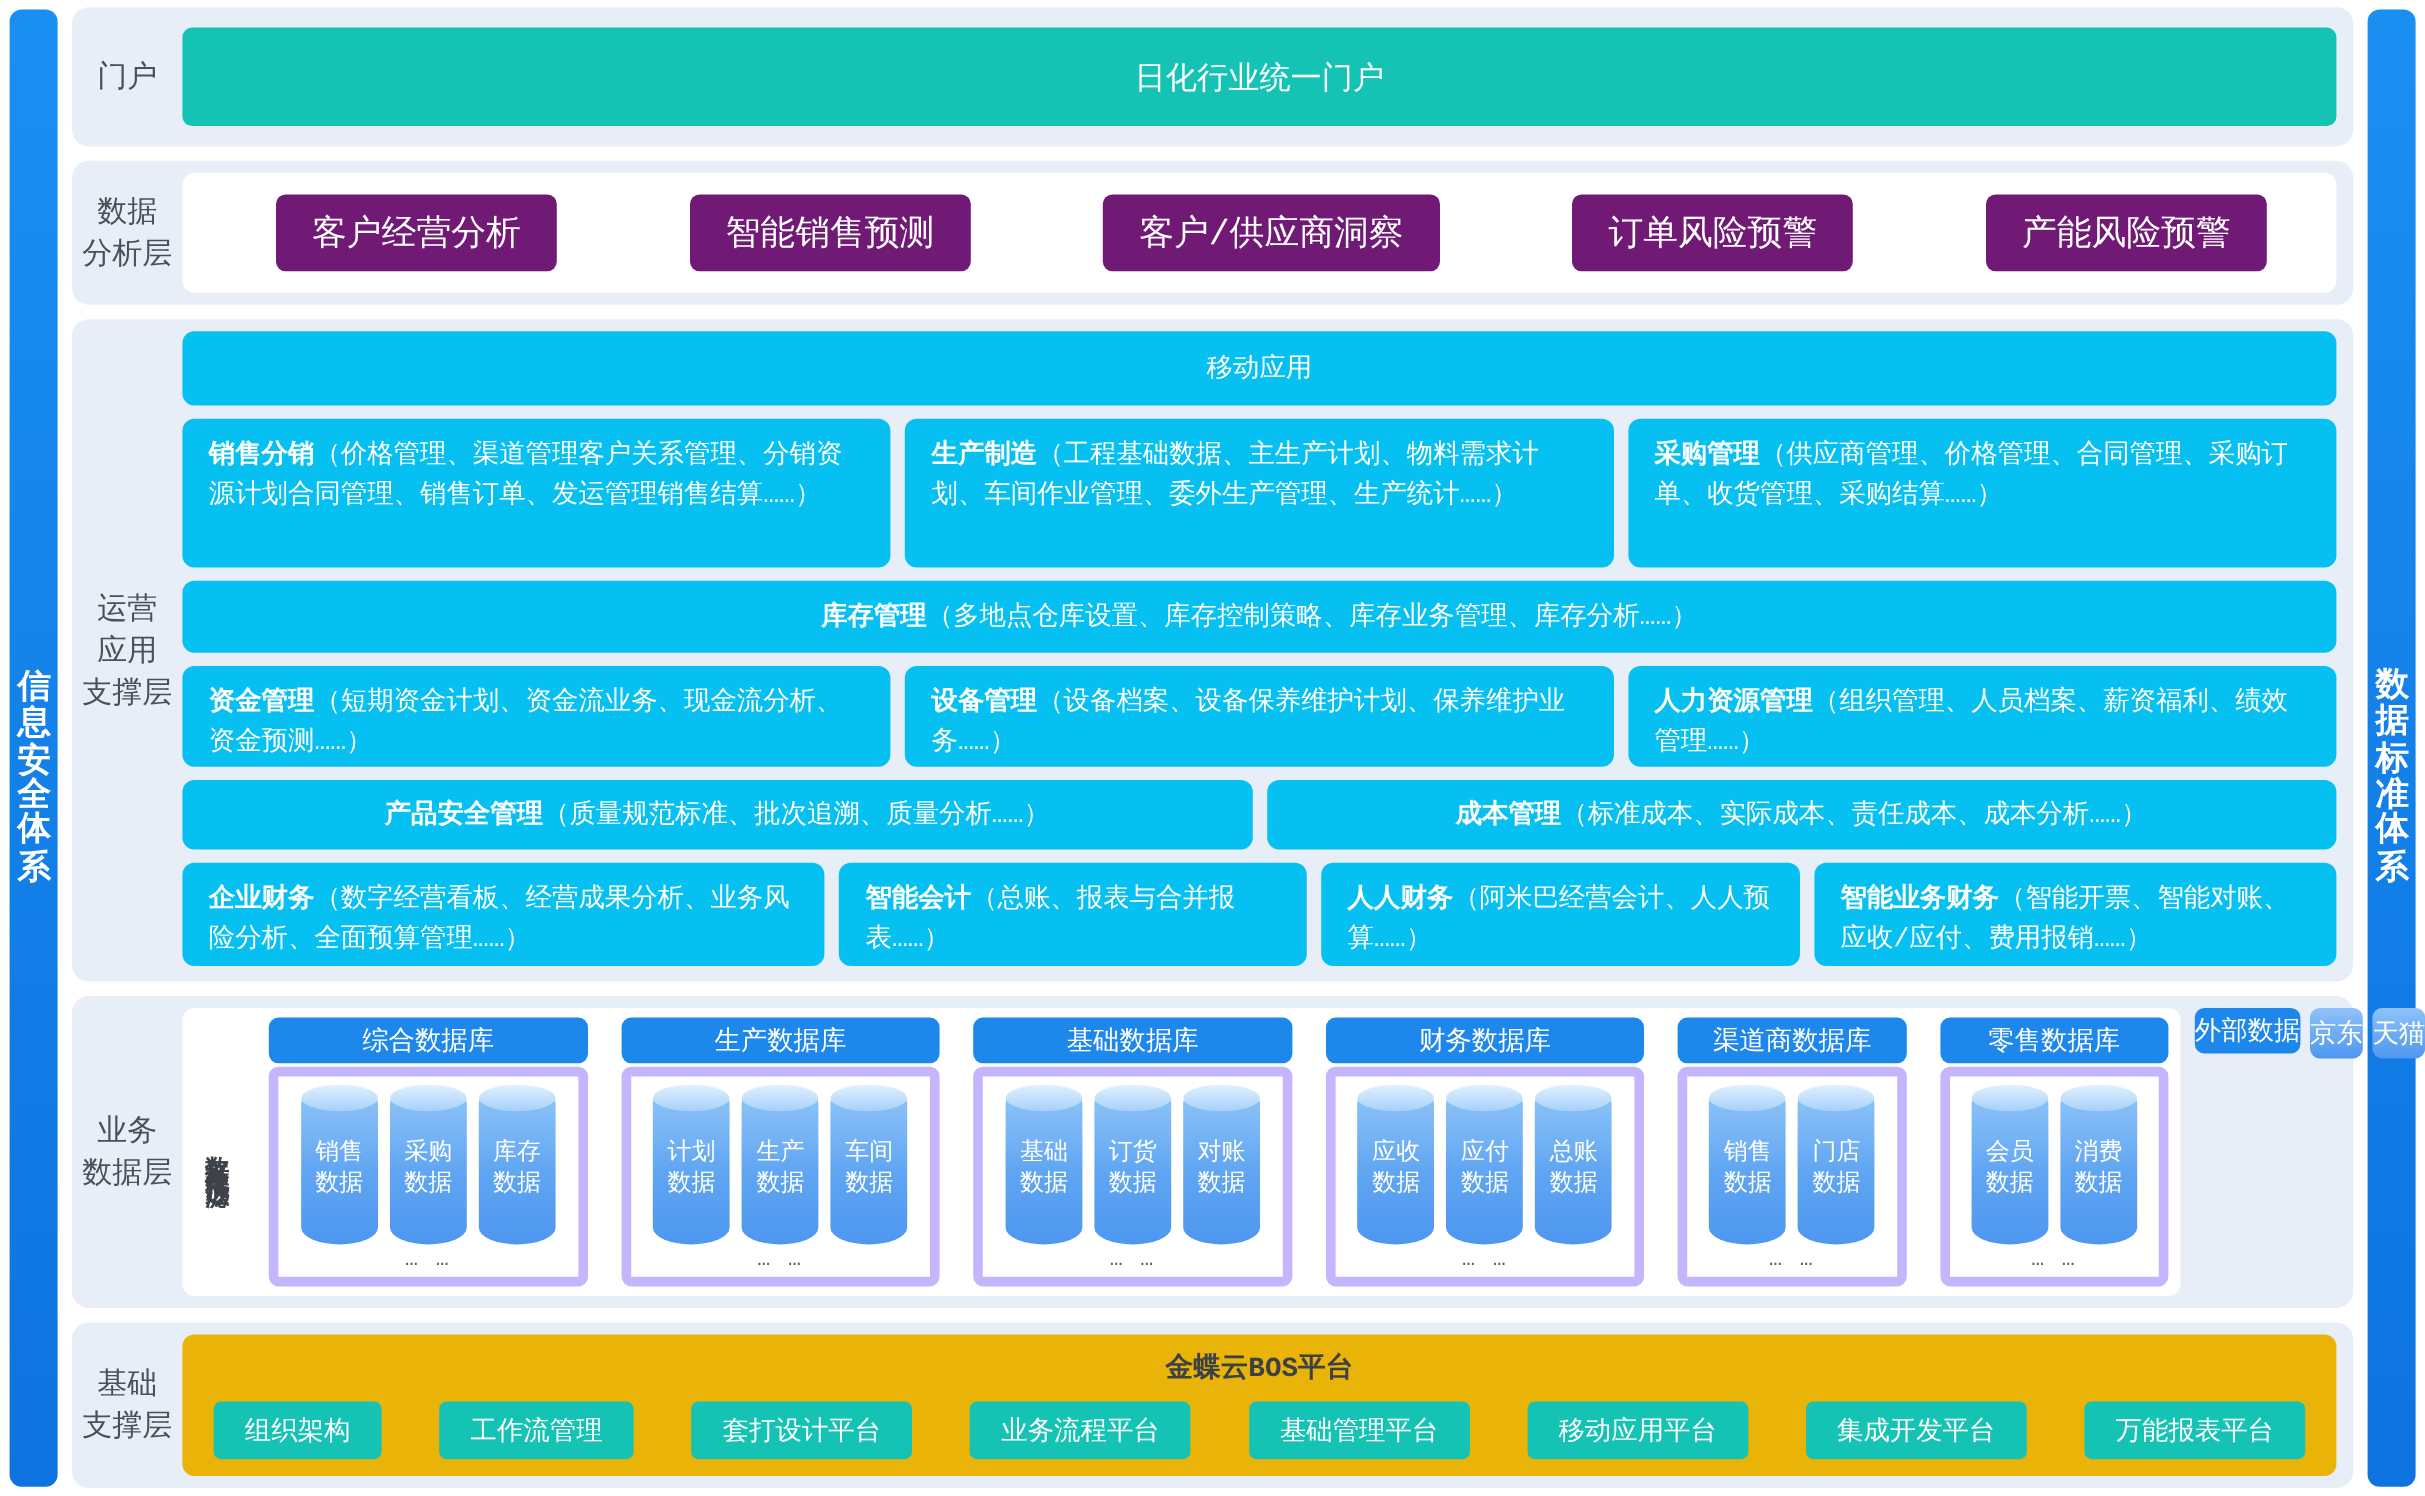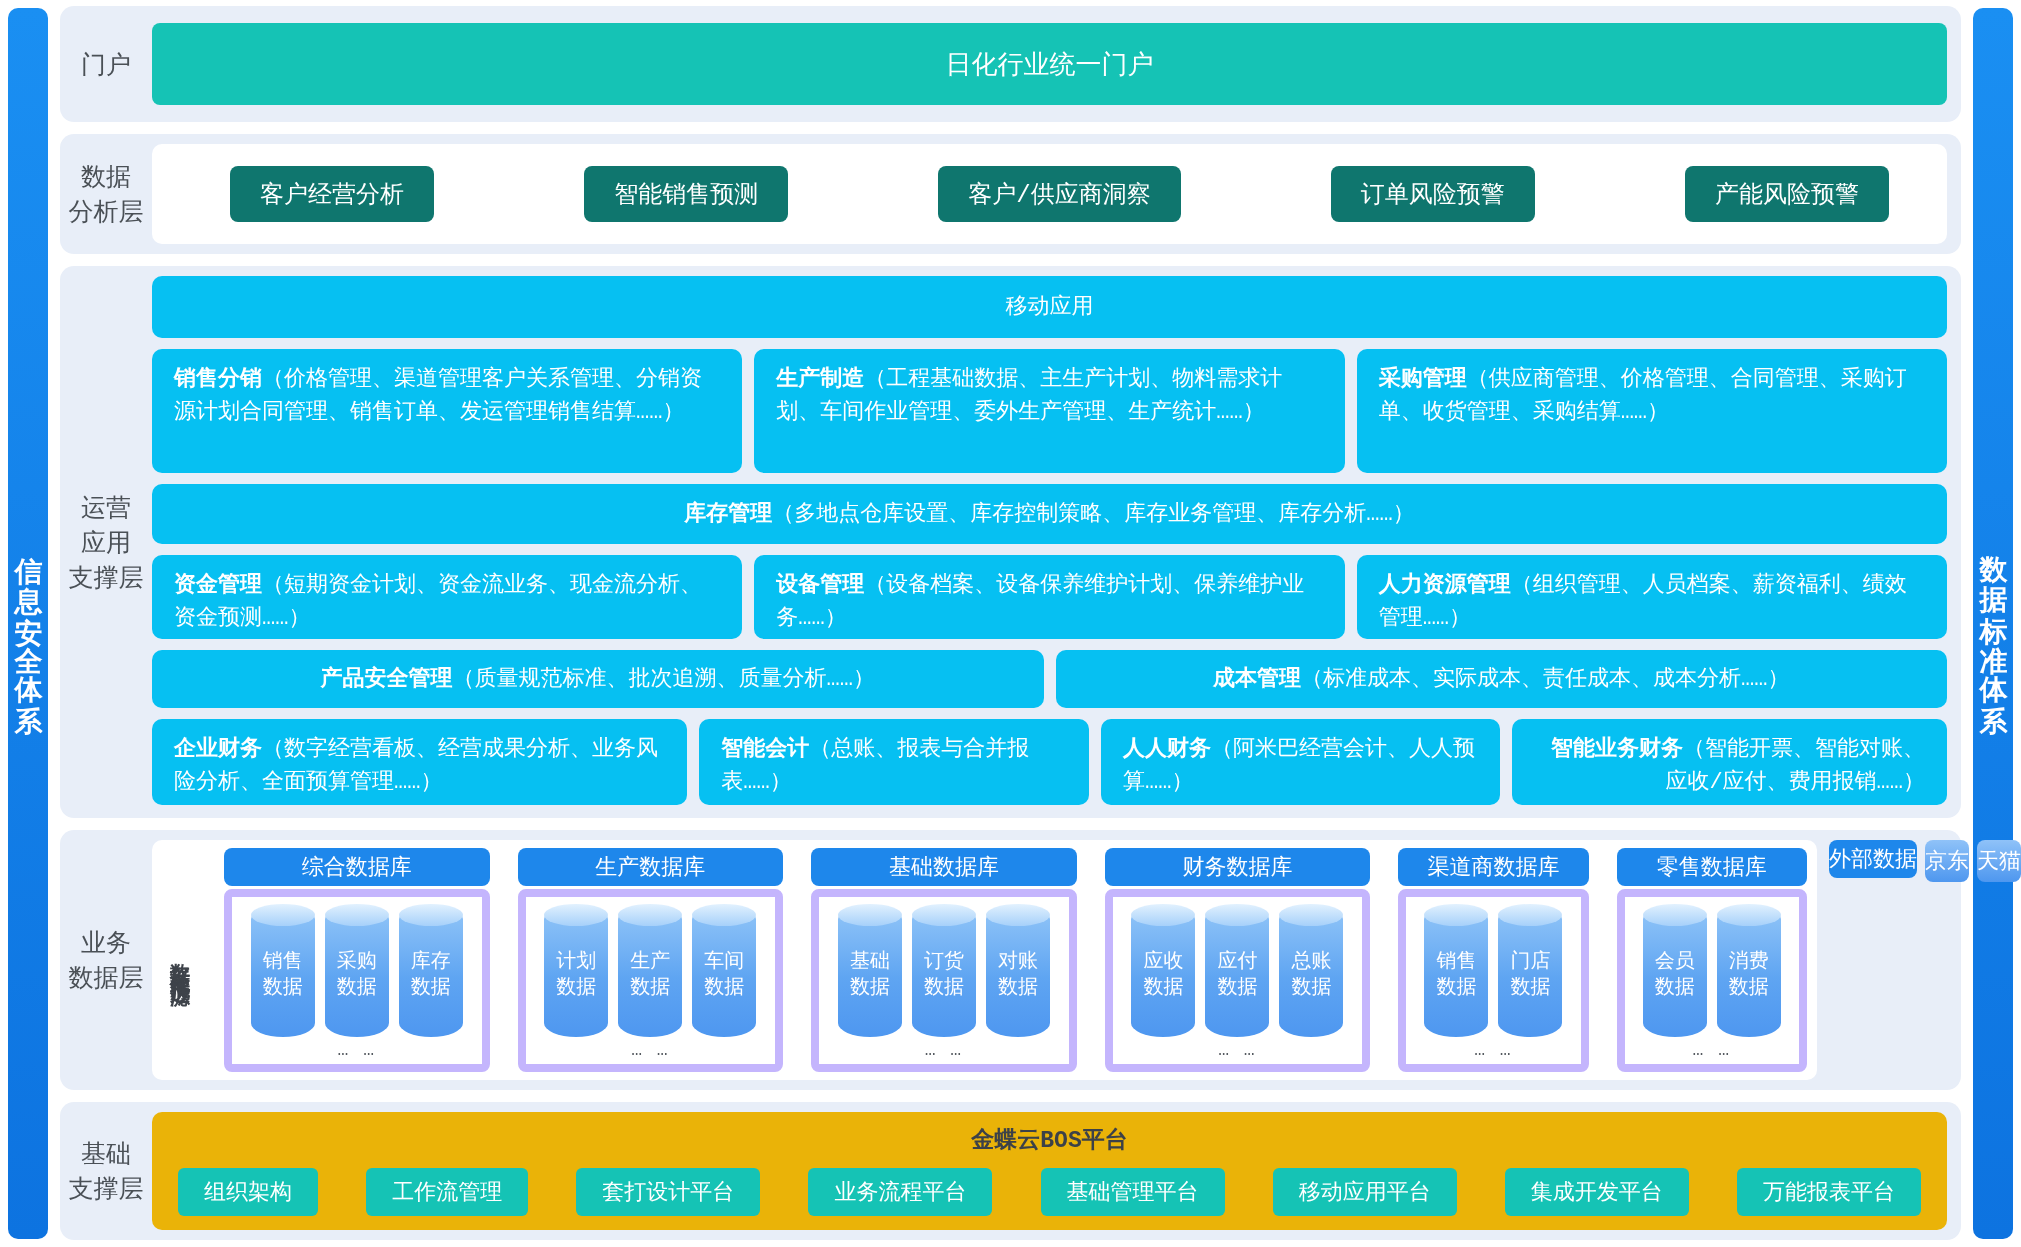--- a/index.html
+++ b/index.html
@@ -23,39 +23,39 @@
 
   
   .layer-portal{height:116px;}
   .portal-bar{margin:auto 0;height:82px;border-radius:8px;background:#15c3b5;
     display:flex;align-items:center;justify-content:center;color:#fff;font-size:26px;}
 
   
   .layer-analysis{height:120px;}
   .analysis-panel{flex:1;background:#fff;border-radius:10px;display:flex;align-items:center;
     justify-content:space-between;padding:0 58px 0 78px;}
-  .tan-btn{background:#0f766e;border-radius:8px;color:#fff;font-size:24px;
+  .tan-btn{background:#701a75;border-radius:8px;color:#fff;font-size:29px;
     padding:12px 30px;white-space:nowrap;}
 
   
   .layer-ops{height:552px;}
   .ops-content{gap:11px;}
   .op{background:#06c0f2;border-radius:10px;color:#fff;font-size:22px;line-height:1.5;}
   .op-row{display:flex;gap:12px;}
   .op-pad{padding:14px 22px;}
   .op-center{display:flex;align-items:center;justify-content:center;text-align:center;}
   .op-name{font-weight:700;}
   .h-mobile{height:62px;flex:none;}
   .r1{height:124px;}
   .h-inv{height:60px;flex:none;}
   .r3{height:84px;}
   .r4{height:58px;}
   .r5{height:86px;}
   .f1{flex:1;}
-  .f54{flex:54;} .f38{flex:38;} .f39{flex:39;} .f43{flex:43;text-align:right;}
+  .f54{flex:54;} .f38{flex:38;} .f39{flex:39;} .f43{flex:43;}
 
   
   .layer-data{height:260px;}
   .data-content{flex-direction:row;gap:12px;}
   .data-panel{flex:1;background:#fff;border-radius:10px;display:flex;gap:28px;padding:8px 10px;}
   .strip{width:34px;flex:none;display:flex;align-items:center;justify-content:center;}
   .strip .vtext2{writing-mode:vertical-rl;text-orientation:upright;color:#3e434a;
     font-size:20px;font-weight:600;letter-spacing:3px;}
   .grp{display:flex;flex-direction:column;}
   .grp3{flex:272;} .grp2{flex:195;}

